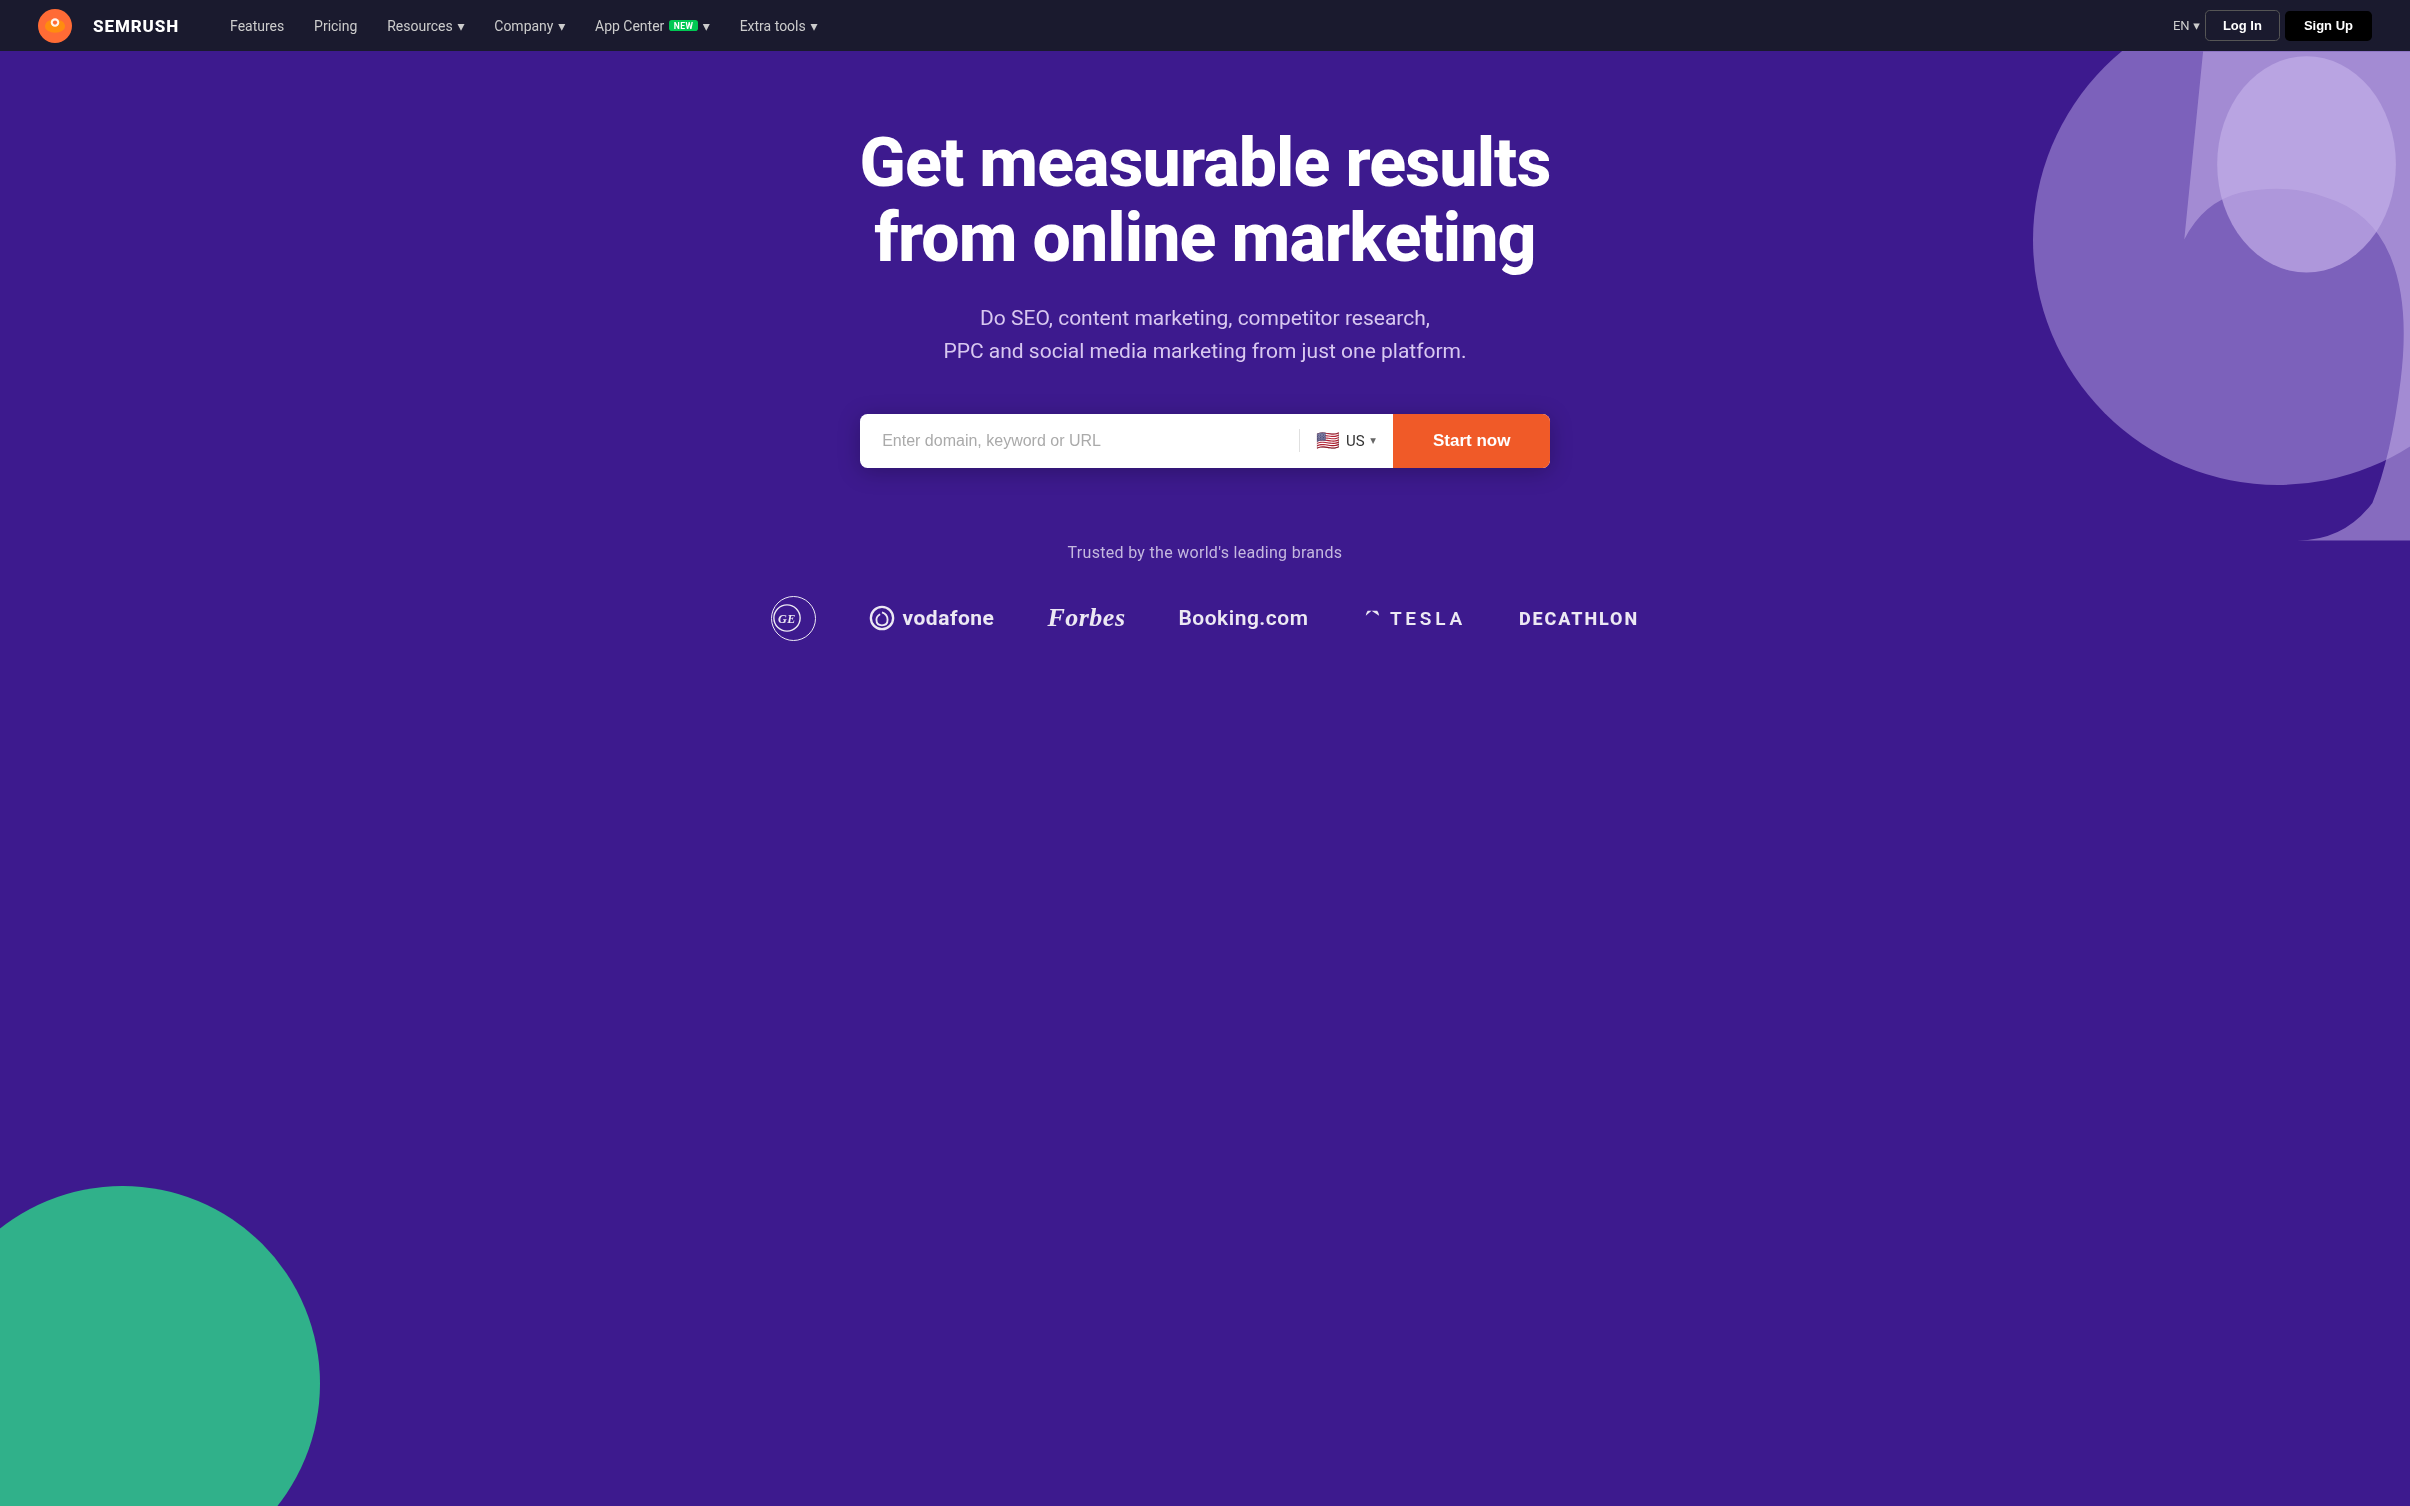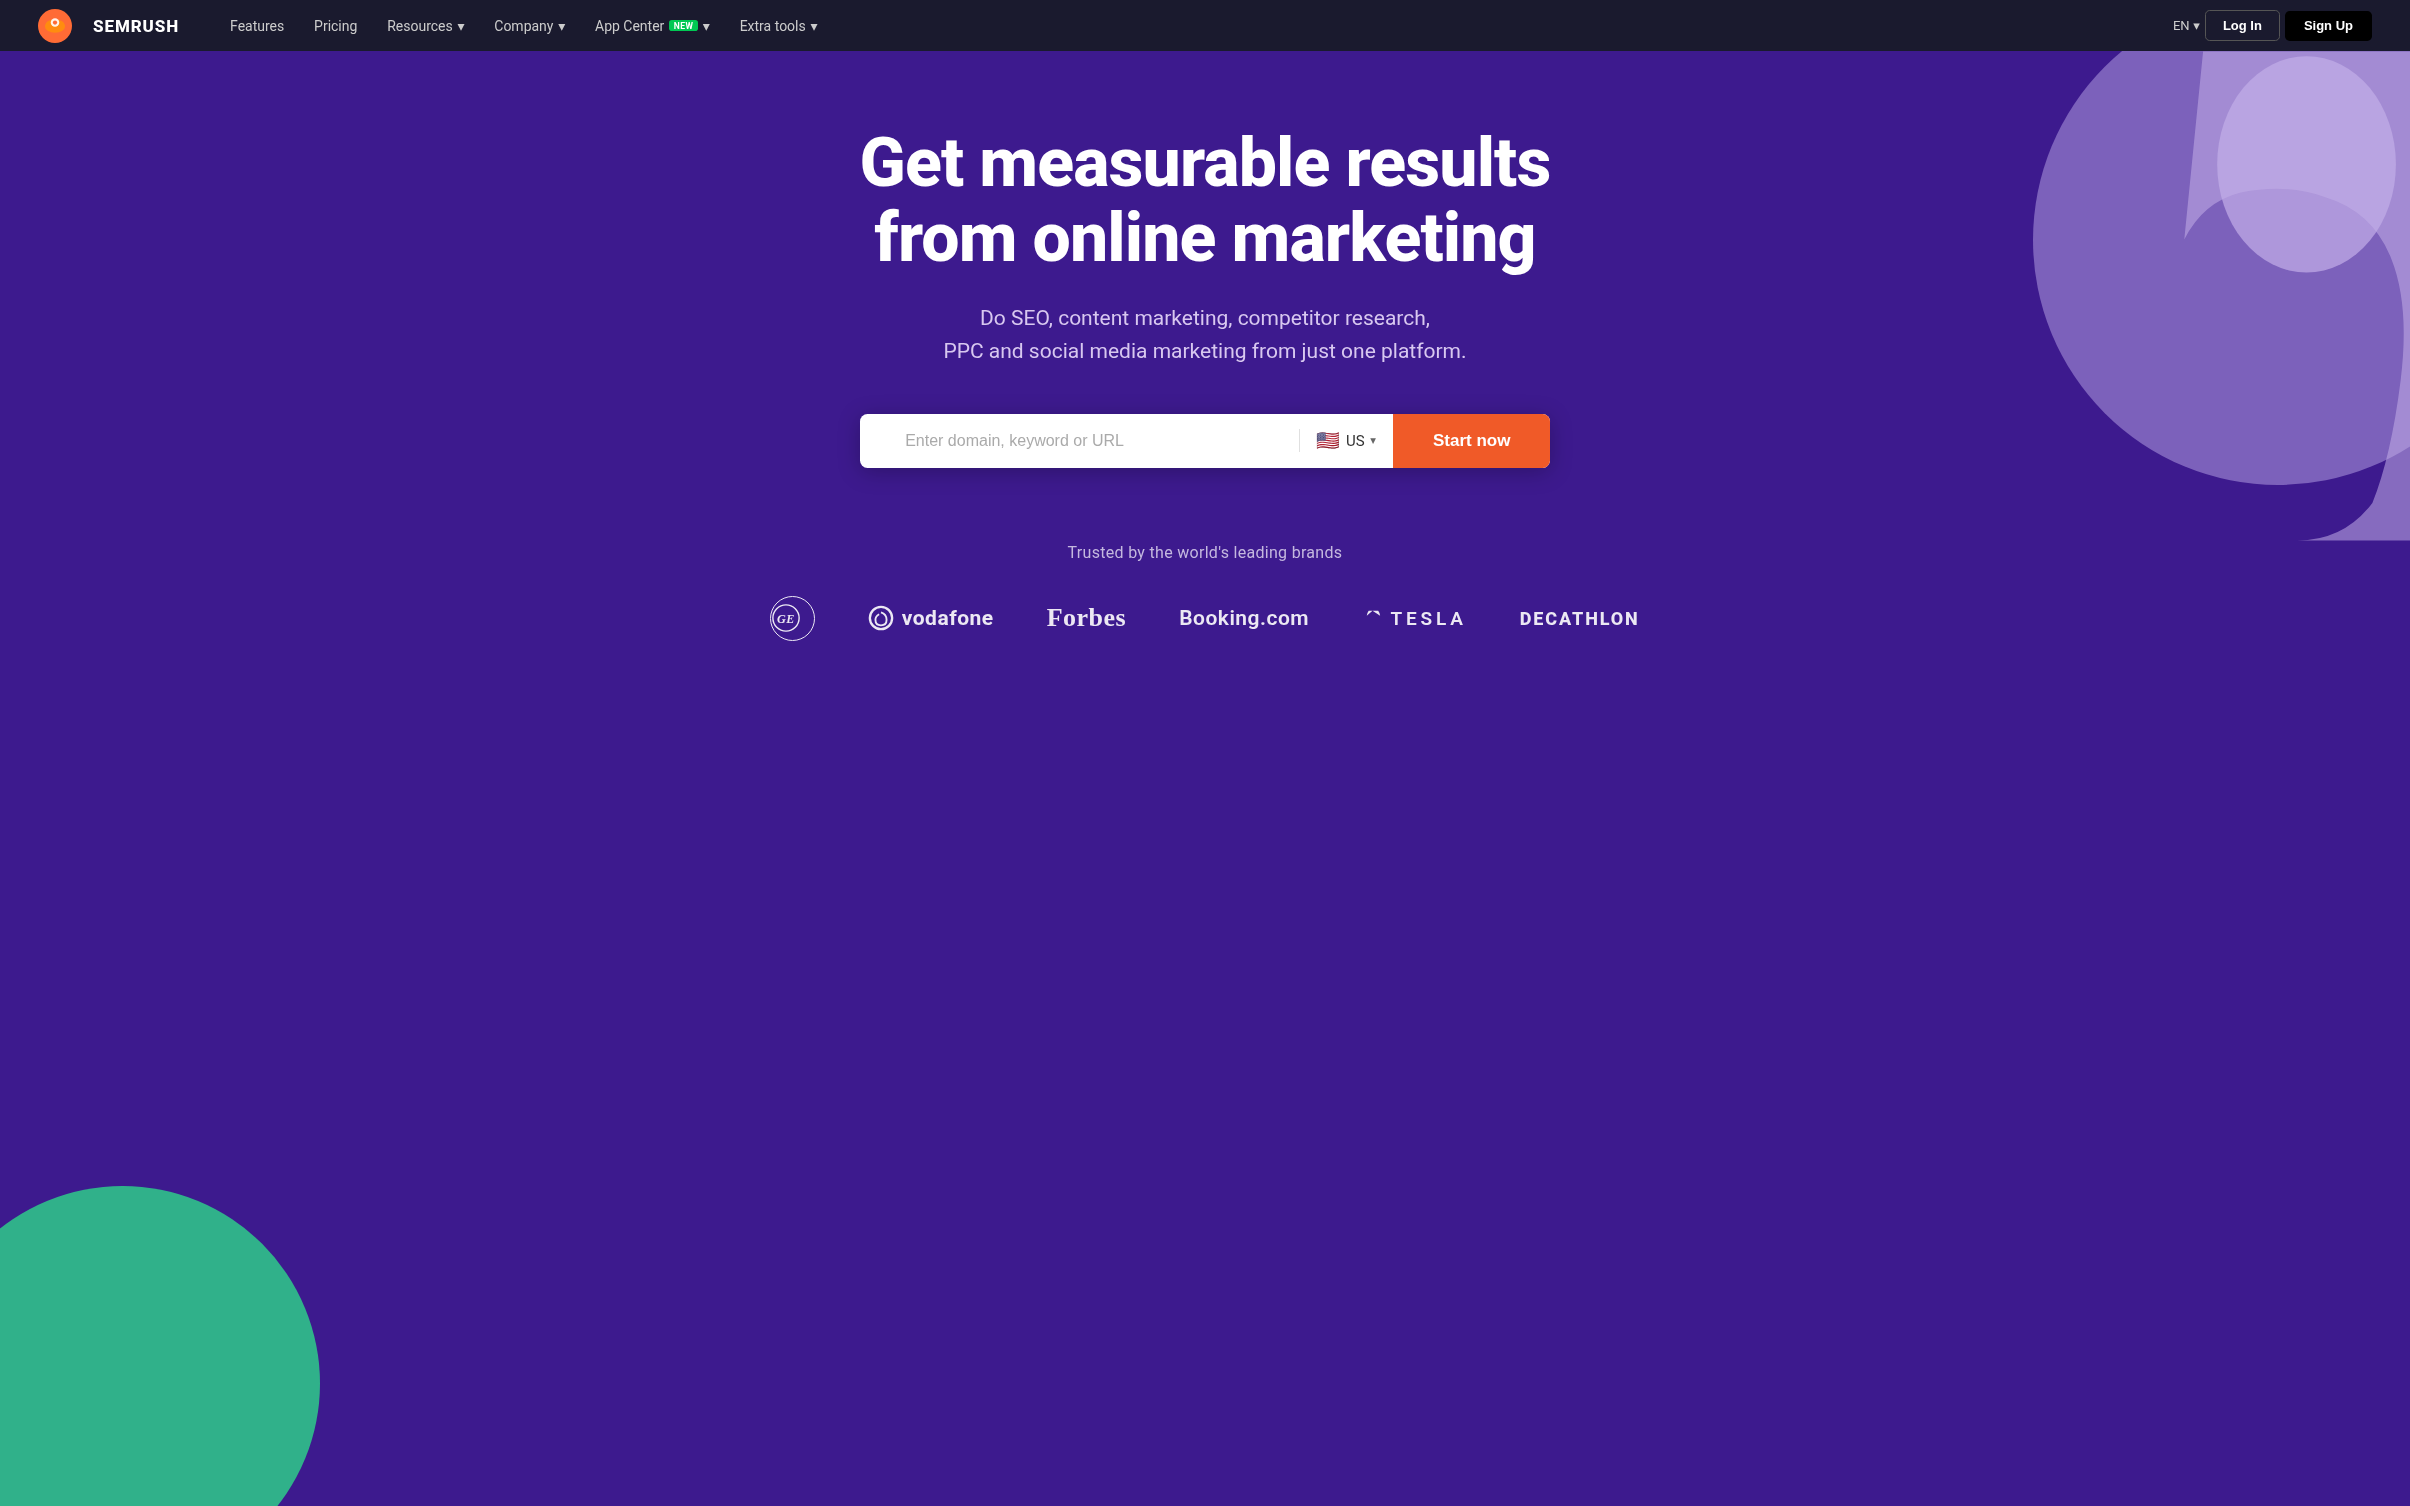--- a/index.html
+++ b/index.html
@@ -175,21 +175,20 @@
     .search-bar {
       display: flex;
       align-items: center;
       background: #fff;
       border-radius: 7.5px;
       overflow: visible;
       max-width: 753px;
       width: 100%;
       margin: 0 auto;
       box-shadow: 0 3.8px 22.6px rgba(0,0,0,0.25);
-      padding-left: 23px;
     }
 
     .search-input {
       flex: 1;
       border: none;
       outline: none;
       padding: 17px 22.6px;
       font-size: 16px;
       background: transparent;
       color: #333;
@@ -279,20 +278,21 @@
       border-radius: 50%;
       display: flex;
       align-items: center;
       font-size: 12.2px;
       font-weight: 800;
       font-style: italic;
       color: #84cc16;
     }
 
     .brand-forbes {
+      font-style: italic;
       font-size: 26px;
       font-family: Georgia, serif;
       font-weight: 800;
     }
 
     .brand-booking {
       font-size: 21px;
       font-weight: 600;
     }
 

